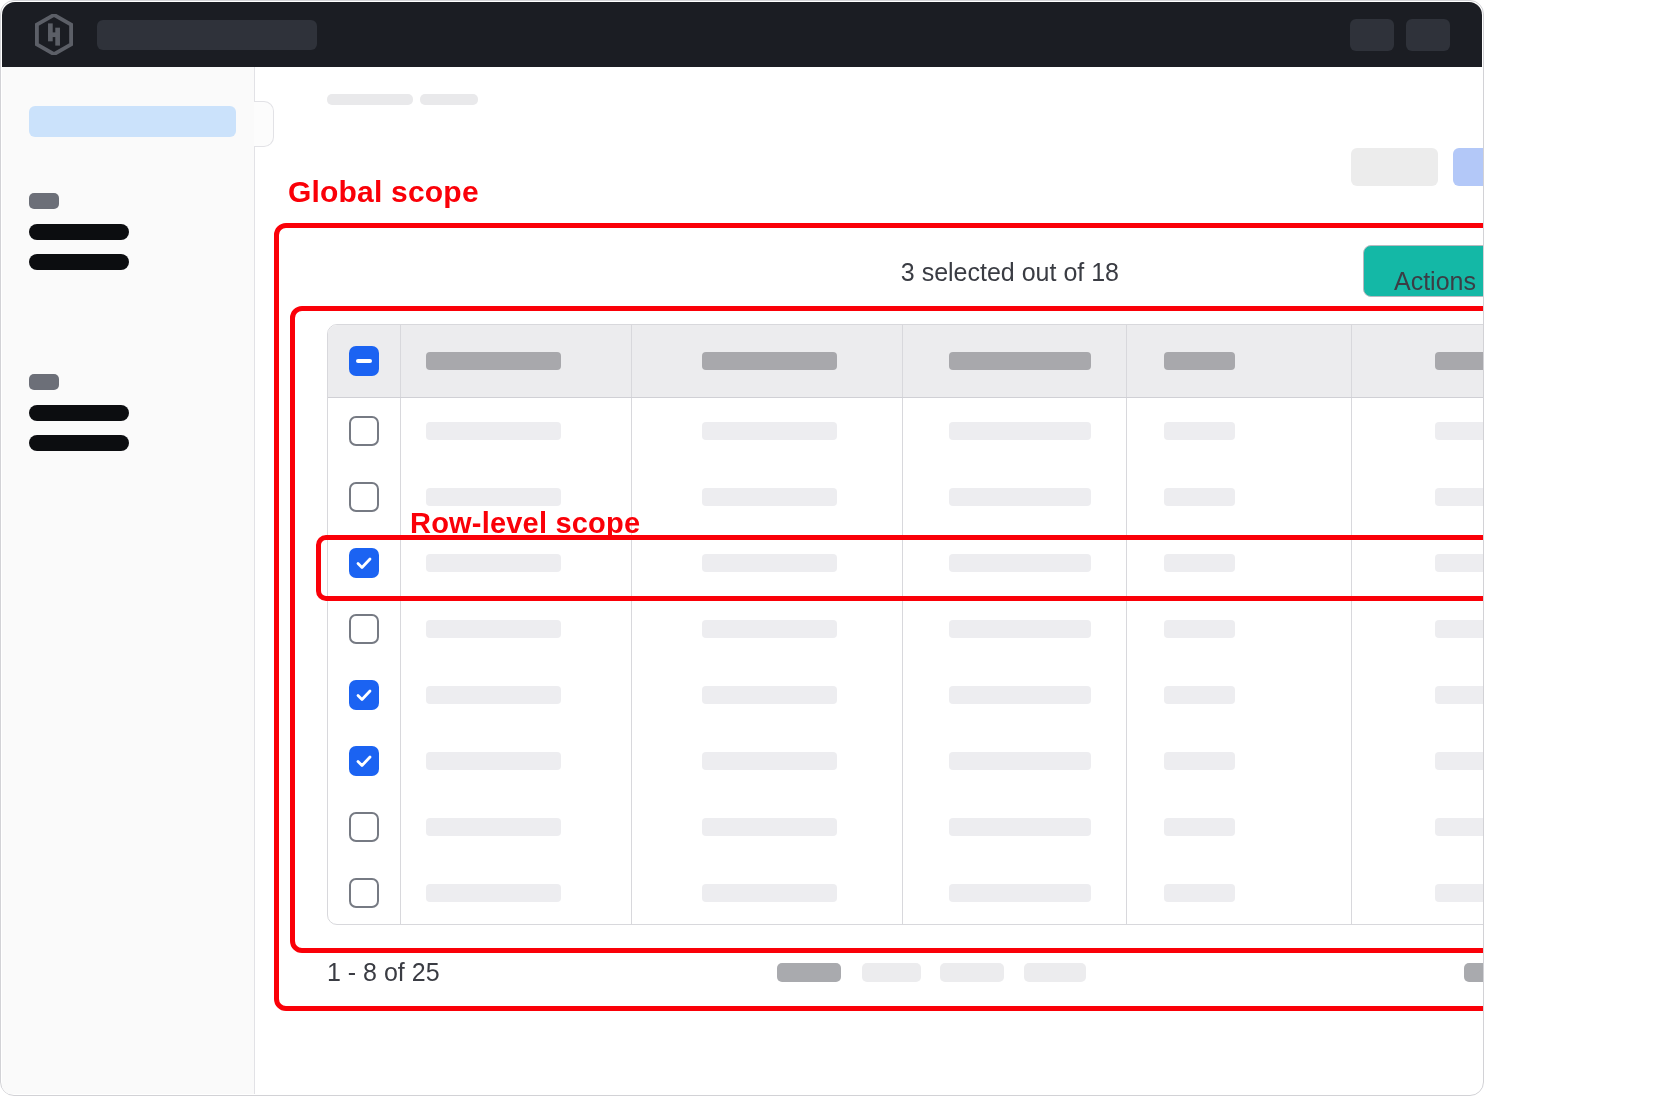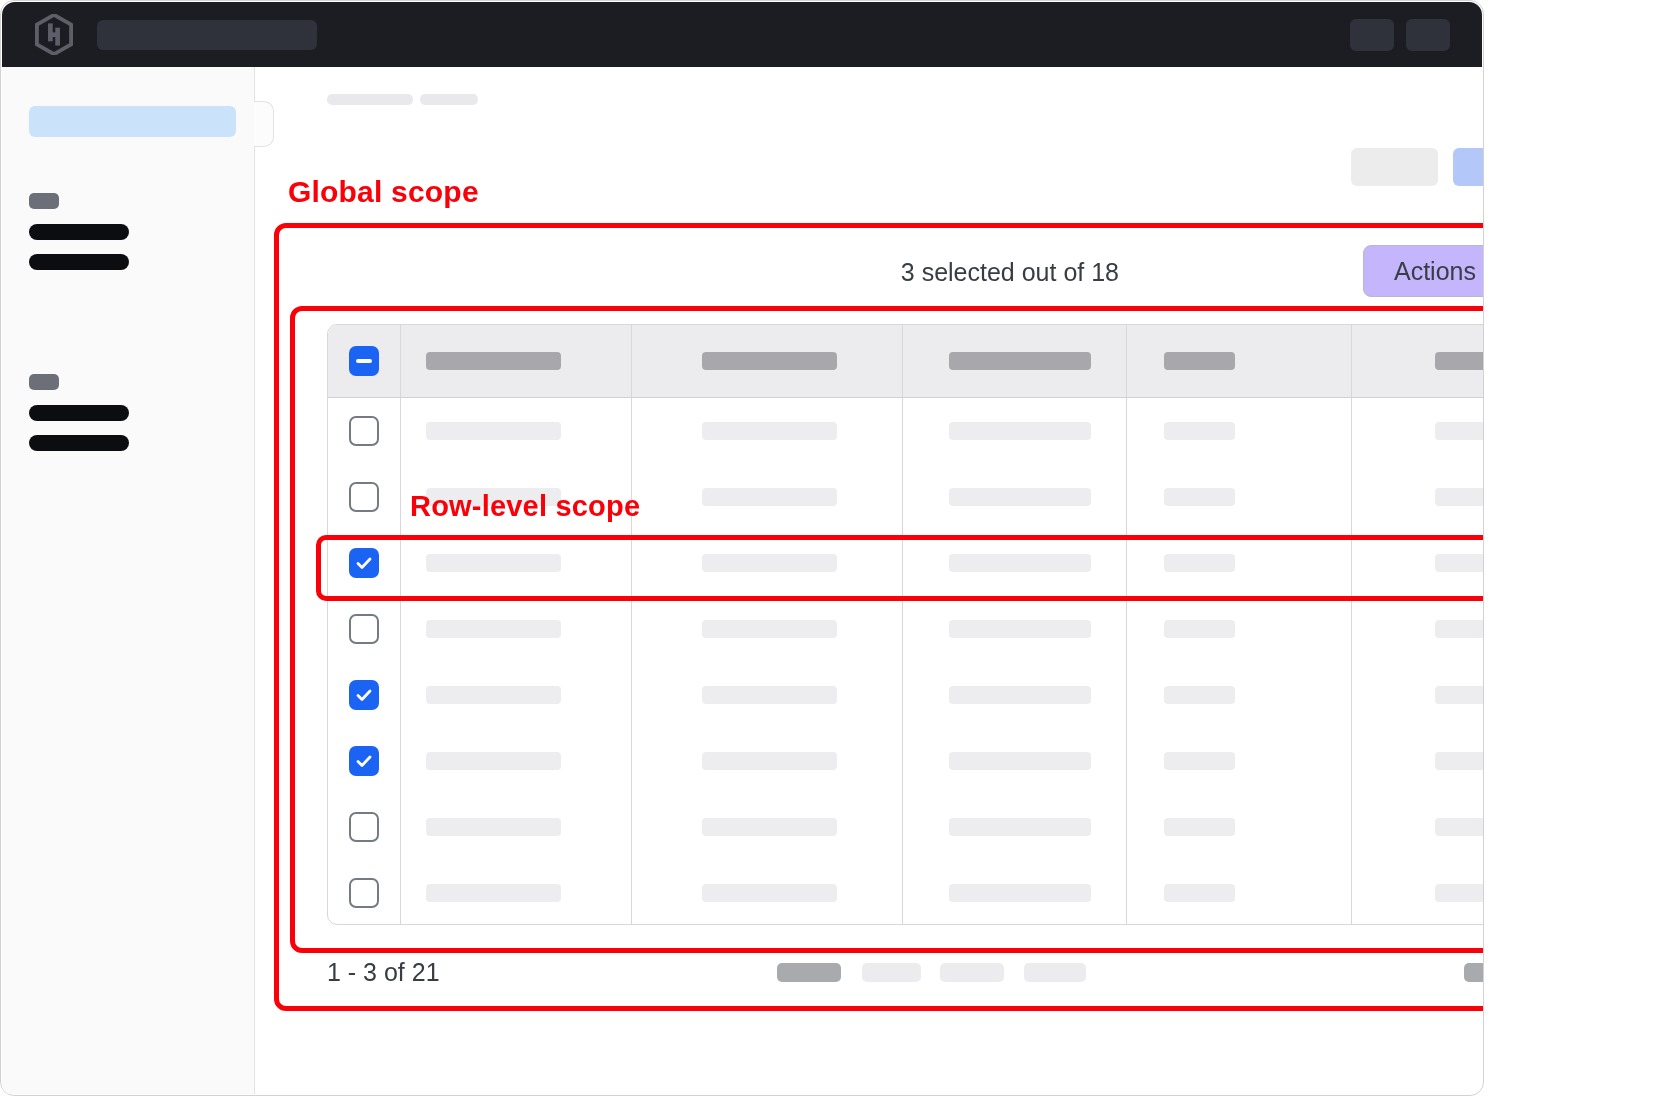--- a/index.html
+++ b/index.html
@@ -46,33 +46,33 @@
   .hdr-btn{position:absolute;top:147px;height:38px;border-radius:6px;}
   .hdr-btn-gray{left:1350px;width:87px;background:#ececec;}
   .hdr-btn-blue{left:1452px;width:86px;background:#b3c8f8;}
   
   .ann-label{
     position:absolute;color:#fa0008;font-weight:800;font-size:30px;line-height:30px;
     letter-spacing:0.2px;z-index:30;white-space:nowrap;
   }
   .lbl-global{left:287px;top:176px;}
   .lbl-page{left:303px;top:261px;}
-  .lbl-row{left:409px;top:490px;font-size:29px;}
+  .lbl-row{left:409px;top:507px;font-size:29px;}
   .ann-rect{position:absolute;border:5px solid #fa0008;border-radius:12px;z-index:25;pointer-events:none;}
   .rect-global{left:273px;top:222px;width:1305px;height:778px;}
   .rect-page{left:289px;top:305px;width:1267px;height:637px;}
   .rect-row{left:315px;top:534px;width:1220px;height:56px;border-radius:10px;}
   
   .sel-text{
     position:absolute;right:364px;top:256px;font-size:25px;line-height:30px;color:#3a3c43;
   }
   .actions-btn{
     position:absolute;left:1362px;top:244px;width:175px;height:52px;
-    background:#c4b5fd;border:1px solid #b8bac0;border-radius:8px;
-    display:flex;align-items:center;justify-content:center;gap:14px;
+    background:#14b8a6;border:1px solid #b8bac0;border-radius:8px;
+    display:flex;align-items:flex-end;justify-content:center;gap:14px;
     font-size:25px;color:#3b3d45;font-weight:500;box-sizing:border-box;
   }
   
   .table{
     position:absolute;left:326px;top:323px;width:1211px;height:601px;
     border:1px solid #d8d8dc;border-radius:10px;box-sizing:border-box;
     overflow:hidden;background:#ffffff;
   }
   .thead{display:flex;height:73px;background:#ececee;border-bottom:1px solid #d0d0d5;box-sizing:border-box;}
   .trow{display:flex;height:66px;}
@@ -352,21 +352,21 @@
               <span class="bar p5"></span>
             </div>
         </div>
       </div>
     </div>
 
     <div class="ann-rect rect-global"></div>
     <div class="ann-rect rect-page"></div>
     <div class="ann-rect rect-row"></div>
 
-    <div class="pg-text">1 - 3 of 21</div>
+    <div class="pg-text">1 - 8 of 25</div>
     <div class="pg-pill pg-dark pg1"></div>
     <div class="pg-pill pg2"></div>
     <div class="pg-pill pg3"></div>
     <div class="pg-pill pg4"></div>
     <div class="pg-pill pg-dark pg-size"></div>
 
   </div>
 </div>
 
 </body></html>

